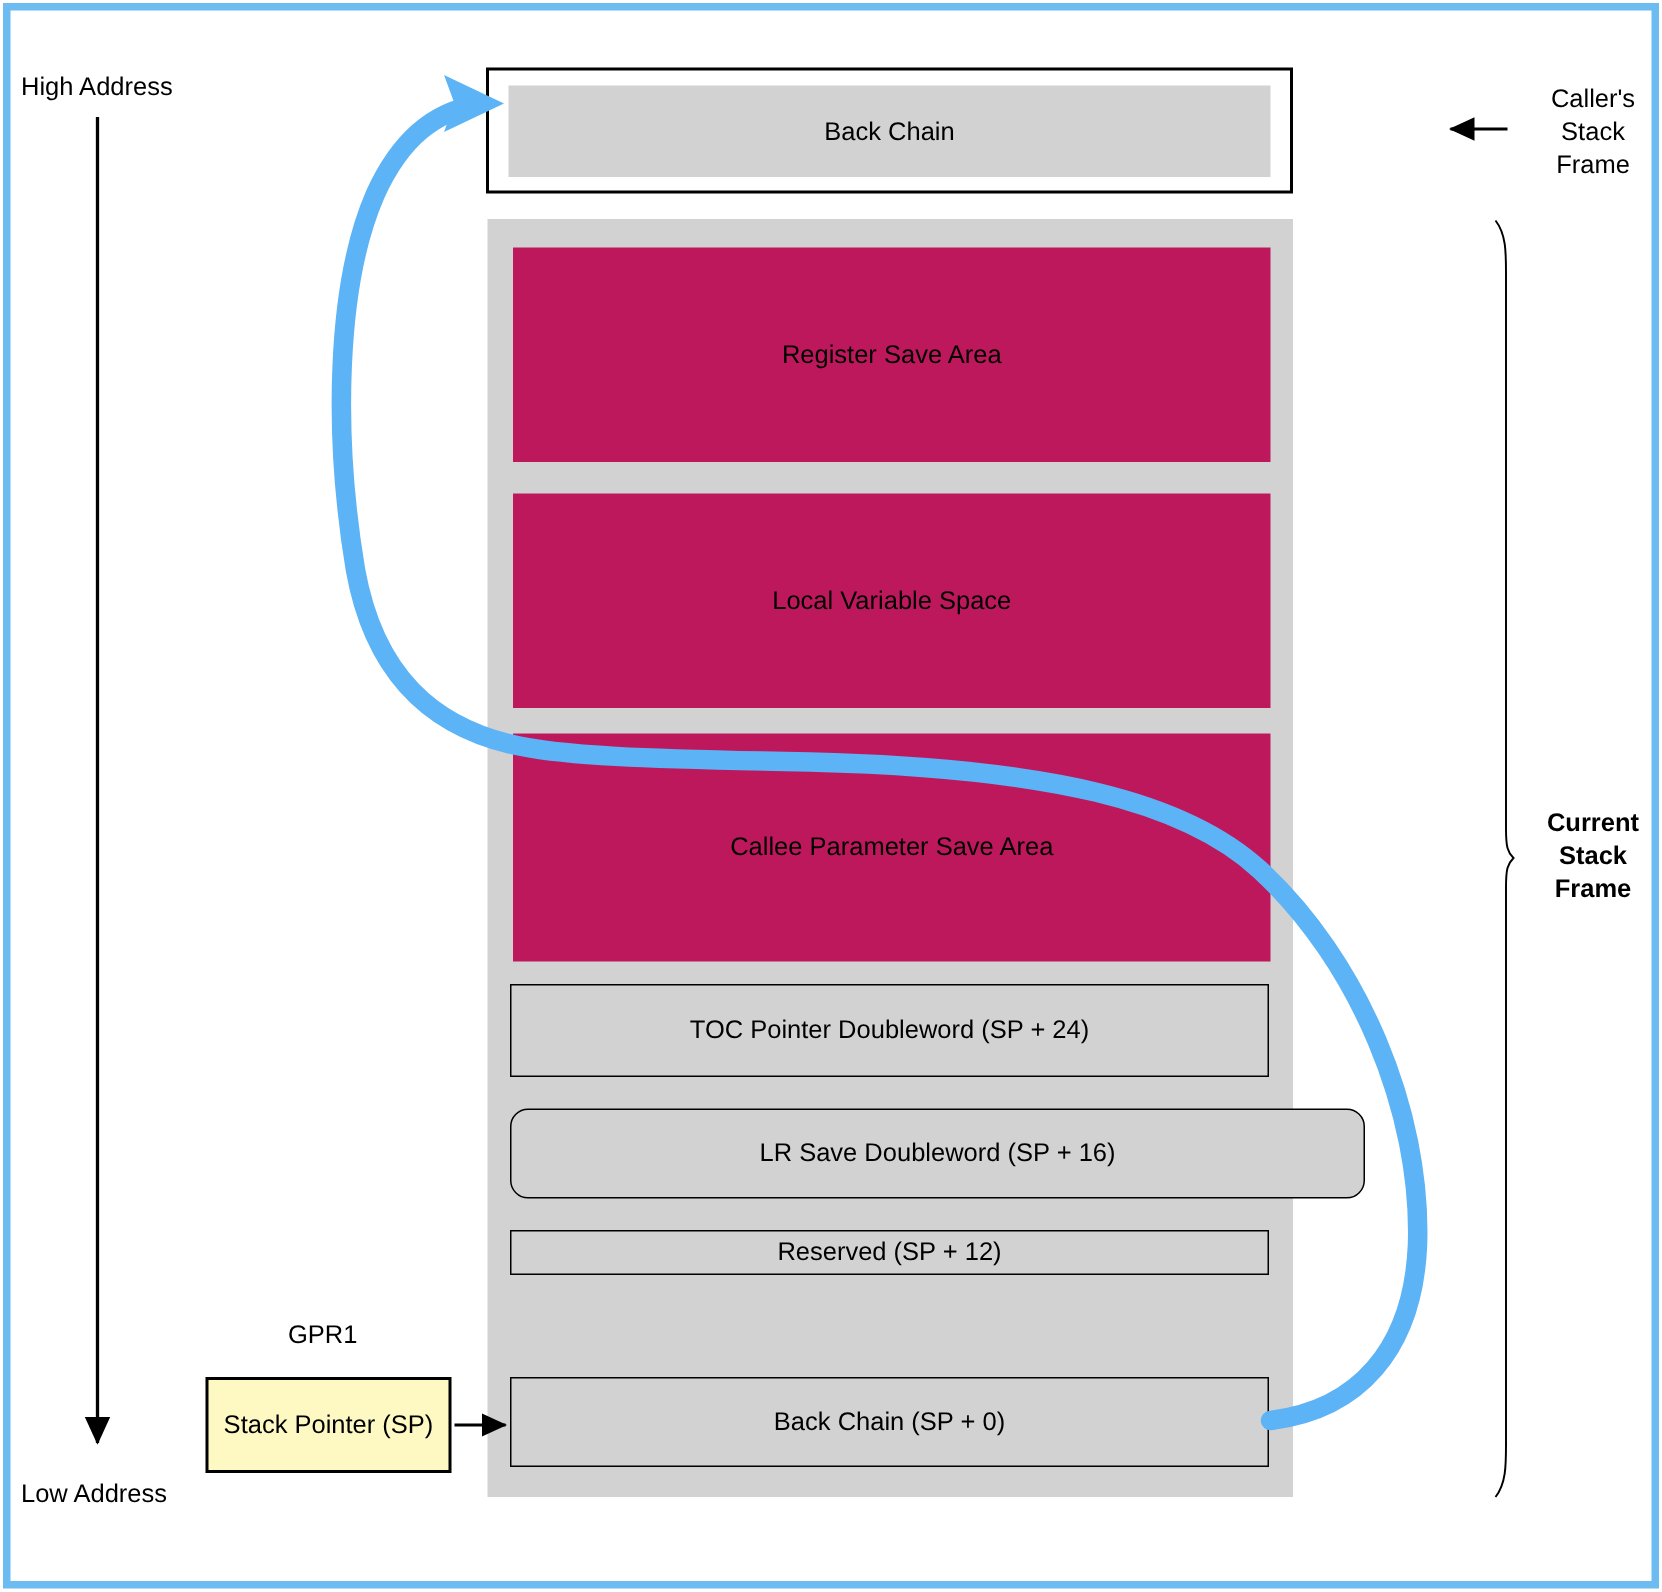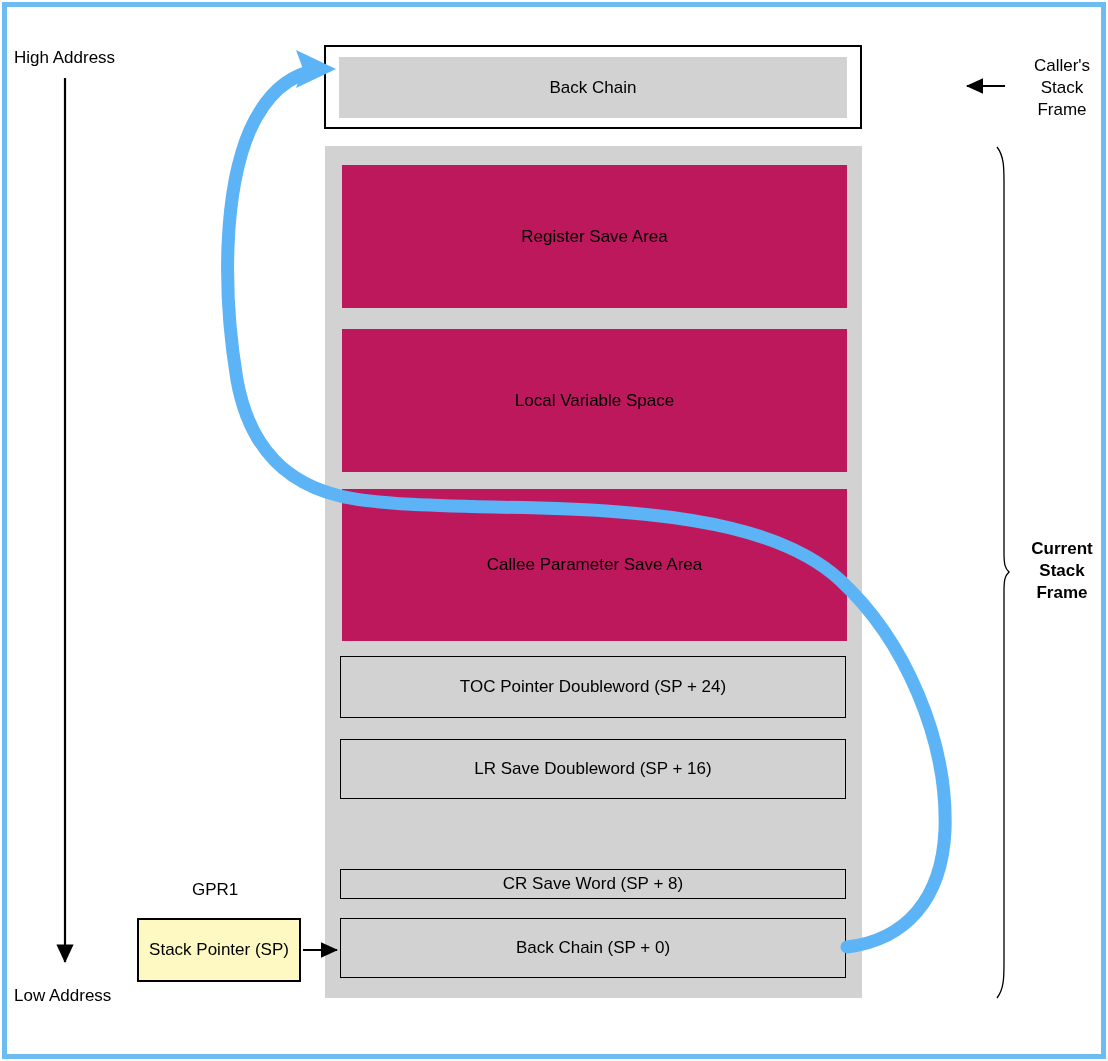--- a/index.html
+++ b/index.html
@@ -146,24 +146,24 @@
   <div class="frame-container"></div>
 
   <div class="cell cell-white" style="left:342px; top:165px; width:505px; height:143px;">Register Save Area</div>
 
   <div class="cell cell-white" style="left:342px; top:329px; width:505px; height:143px;">Local Variable Space</div>
 
   <div class="cell cell-white" style="left:342px; top:489px; width:505px; height:152px;">Callee Parameter Save Area</div>
 
   <div class="cell cell-gray" style="left:340px; top:656px; width:506px; height:62px;">TOC Pointer Doubleword (SP + 24)</div>
 
-  <div class="cell cell-gray" style="left:340px; top:739px; width:506px; height:60px;">LR Save Doubleword (SP + 16)</div>
-
-
-  <div class="cell cell-gray" style="left:340px; top:869px; width:506px; height:30px;">CR Save Word (SP + 8)</div>
+  <div class="cell cell-gray" style="left:340px; top:739px; width:570px; height:60px;border-radius:12px;">LR Save Doubleword (SP + 16)</div>
+
+  <div class="cell cell-gray" style="left:340px; top:820px; width:506px; height:30px;">Reserved (SP + 12)</div>
+
 
   <div class="cell cell-gray" style="left:340px; top:918px; width:506px; height:60px;">Back Chain (SP + 0)</div>
 
   <div class="sp-box">Stack Pointer (SP)</div>
 
   <svg class="overlay" viewBox="0 0 1108 1061">
     <defs>
       <marker id="blkarrow" markerWidth="9" markerHeight="9" refX="8" refY="4.5" orient="auto" markerUnits="strokeWidth">
         <path d="M0,0.6 L8.5,4.5 L0,8.4 z" fill="#000000"></path>
       </marker>

